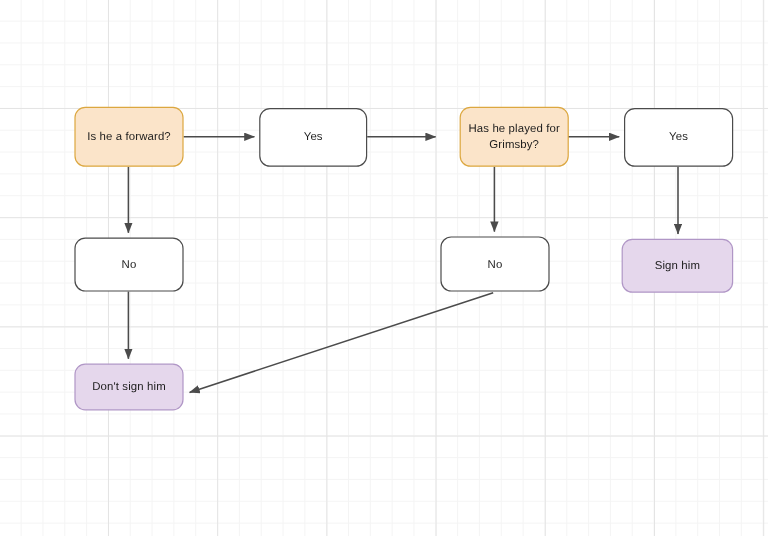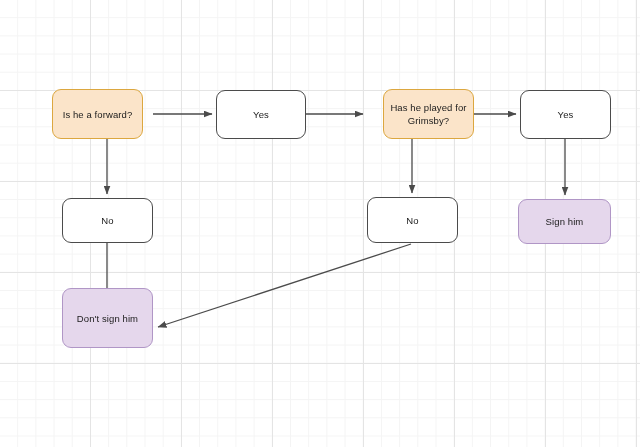--- a/index.html
+++ b/index.html
@@ -83,21 +83,21 @@
         <polyline points="458,114 516,114" fill="none" stroke="#4b4b4b" stroke-width="1.3" marker-end="url(#arrowhead)"></polyline>
         <polyline points="107,139 107,194" fill="none" stroke="#4b4b4b" stroke-width="1.3" marker-end="url(#arrowhead)"></polyline>
         <polyline points="412,139 412,193" fill="none" stroke="#4b4b4b" stroke-width="1.3" marker-end="url(#arrowhead)"></polyline>
         <polyline points="565,139 565,195" fill="none" stroke="#4b4b4b" stroke-width="1.3" marker-end="url(#arrowhead)"></polyline>
         <polyline points="107,243 107,299" fill="none" stroke="#4b4b4b" stroke-width="1.3" marker-end="url(#arrowhead)"></polyline>
         <polyline points="411,244 158,327" fill="none" stroke="#4b4b4b" stroke-width="1.3" marker-end="url(#arrowhead)"></polyline>
       </g>
   </svg>
 
   <div id="nodes-layer">
-      <div class="node node-decision" style="left: 52px; top: 89px; width: 91px; height: 50px; justify-content: center;">
+      <div class="node node-decision" style="left: 62px; top: 89px; width: 91px; height: 50px; justify-content: center;">
         <span class="node-label">Is he a forward?</span>
       </div>
       <div class="node node-plain" style="left: 216px; top: 90px; width: 90px; height: 49px;">
         <span class="node-label">Yes</span>
       </div>
       <div class="node node-decision" style="left: 367px; top: 89px; width: 91px; height: 50px; margin-left: 16px;">
         <span class="node-label">Has he played for
 Grimsby?</span>
       </div>
       <div class="node node-plain" style="left: 520px; top: 90px; width: 91px; height: 49px;">
@@ -105,18 +105,18 @@
       </div>
       <div class="node node-plain" style="left: 62px; top: 198px; width: 91px; height: 45px;">
         <span class="node-label">No</span>
       </div>
       <div class="node node-plain" style="left: 367px; top: 197px; width: 91px; height: 46px;">
         <span class="node-label">No</span>
       </div>
       <div class="node node-outcome" style="left: 518px; top: 199px; width: 93px; height: 45px;">
         <span class="node-label">Sign him</span>
       </div>
-      <div class="node node-outcome" style="left: 62px; top: 288px; width: 91px; height: 60px;">
+      <div class="node node-outcome" style="left: 62px; top: 303px; width: 91px; height: 39px;">
         <span class="node-label">Don't sign him</span>
       </div>
     </div>
 
 </div>
 
 </body></html>

